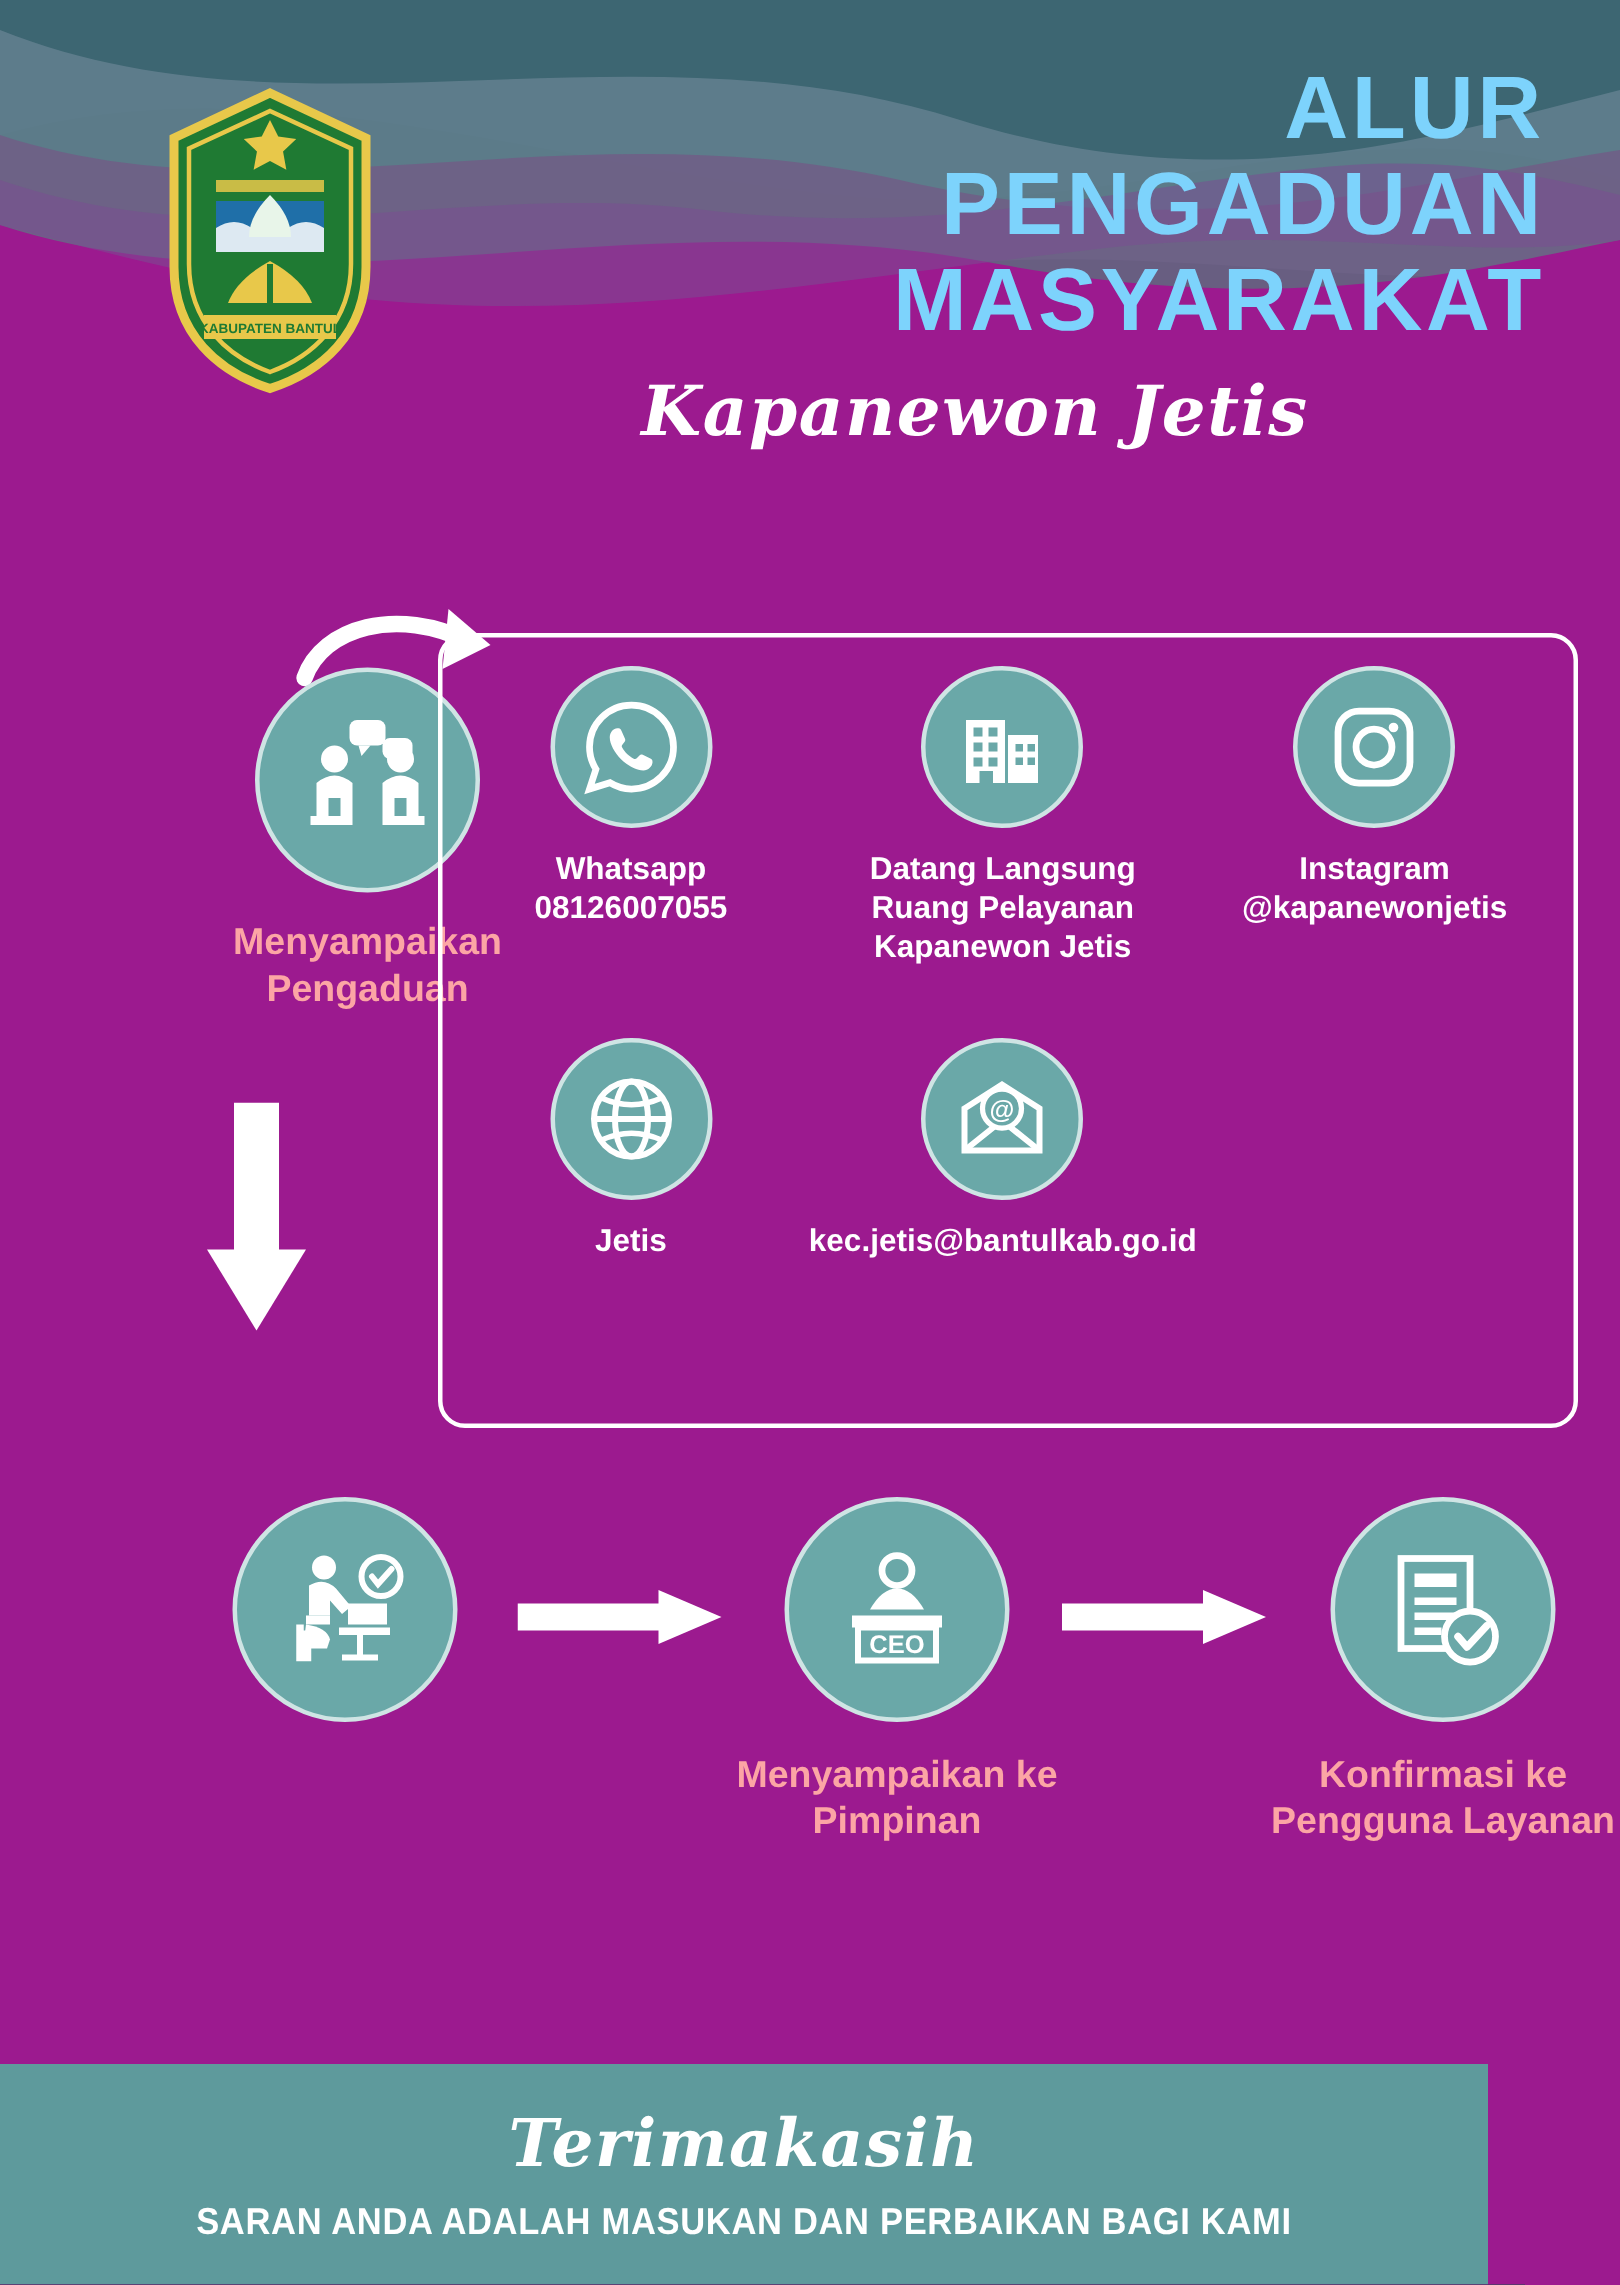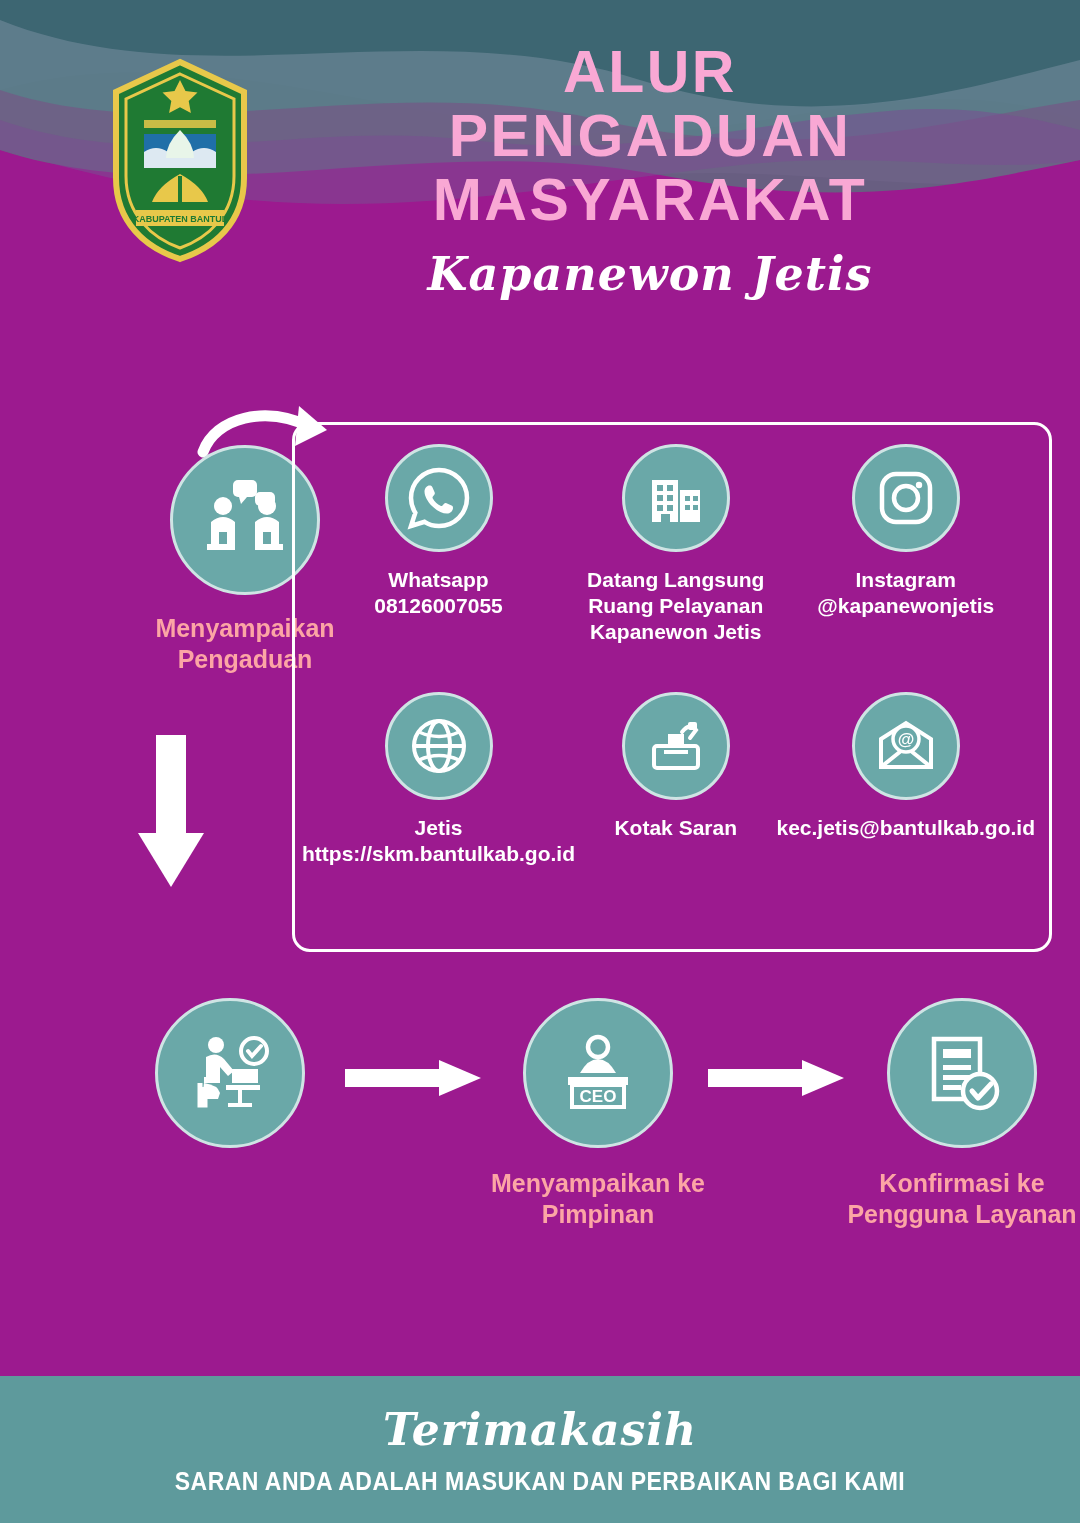--- a/index.html
+++ b/index.html
@@ -38,27 +38,28 @@
     height: 205px;
   }
   .header-text {
     position: absolute;
     left: 270px;
     top: 42px;
     width: 760px;
     text-align: center;
   }
   .title-line {
-    color: #f9a8d4;
+    color: #7dd3fc;
     font-weight: 800;
     font-size: 59px;
     letter-spacing: 2.5px;
     line-height: 1.02;
     margin: 0 0 4px 0;
     text-transform: uppercase;
+    text-align: right;
   }
   .subtitle {
     color: #ffffff;
     font-family: "DejaVu Serif", serif;
     font-style: italic;
     font-weight: 700;
     font-size: 46px;
     margin-top: 16px;
     letter-spacing: 1px;
   }
@@ -194,21 +195,21 @@
     height: 40px;
   }
   .h-arrow-1 { left: 285px; }
   .h-arrow-2 { left: 648px; }
 
   
   .footer {
     position: absolute;
     left: 0;
     bottom: 0;
-    width: 1080px;
+    width: 992px;
     height: 147px;
     background: #5e9a9c;
     display: flex;
     flex-direction: column;
     align-items: center;
     justify-content: center;
   }
   .footer-thanks {
     color: #ffffff;
     font-family: "DejaVu Serif", serif;
@@ -364,38 +365,23 @@
             <svg width="64" height="64" viewBox="0 0 64 64" xmlns="http://www.w3.org/2000/svg">
               <circle cx="32" cy="32" r="25" fill="none" stroke="#ffffff" stroke-width="4"></circle>
               <ellipse cx="32" cy="32" rx="11" ry="25" fill="none" stroke="#ffffff" stroke-width="4"></ellipse>
               <line x1="7" y1="32" x2="57" y2="32" stroke="#ffffff" stroke-width="4"></line>
               <path d="M12 18 q20 9 40 0" fill="none" stroke="#ffffff" stroke-width="3.5"></path>
               <path d="M12 46 q20 -9 40 0" fill="none" stroke="#ffffff" stroke-width="3.5"></path>
             </svg>
           </div>
           <div class="chan-label">
             <div>Jetis</div>
-            <div>https://skm.bantulkab.go.id</div>
-          </div>
-        </div>
-
-        <div class="chan">
-          <div class="circle">
-            <svg width="64" height="64" viewBox="0 0 64 64" xmlns="http://www.w3.org/2000/svg">
-              <rect x="10" y="32" width="44" height="22" rx="3" fill="none" stroke="#ffffff" stroke-width="4"></rect>
-              <rect x="20" y="36" width="24" height="4" fill="#ffffff"></rect>
-              <rect x="24" y="20" width="16" height="14" fill="#ffffff"></rect>
-              <path d="M38 18 q8 -10 14 -2 l-6 8" fill="none" stroke="#ffffff" stroke-width="4" stroke-linecap="round"></path>
-              <rect x="44" y="8" width="9" height="8" rx="2" fill="#ffffff"></rect>
-            </svg>
-          </div>
-          <div class="chan-label">
-            <div>Kotak Saran</div>
-          </div>
-        </div>
+          </div>
+        </div>
+
 
         <div class="chan">
           <div class="circle">
             <svg width="66" height="66" viewBox="0 0 66 66" xmlns="http://www.w3.org/2000/svg">
               <path d="M8 26 L33 10 L58 26 L58 54 L8 54 Z" fill="none" stroke="#ffffff" stroke-width="4"></path>
               <path d="M8 54 L33 34 L58 54" fill="none" stroke="#ffffff" stroke-width="4"></path>
               <circle cx="33" cy="26" r="13" fill="#6aa8a8" stroke="#ffffff" stroke-width="3.5"></circle>
               <text x="33" y="32" font-family="'Liberation Sans',sans-serif" font-size="17" font-weight="700" fill="#ffffff" text-anchor="middle">@</text>
             </svg>
           </div>

